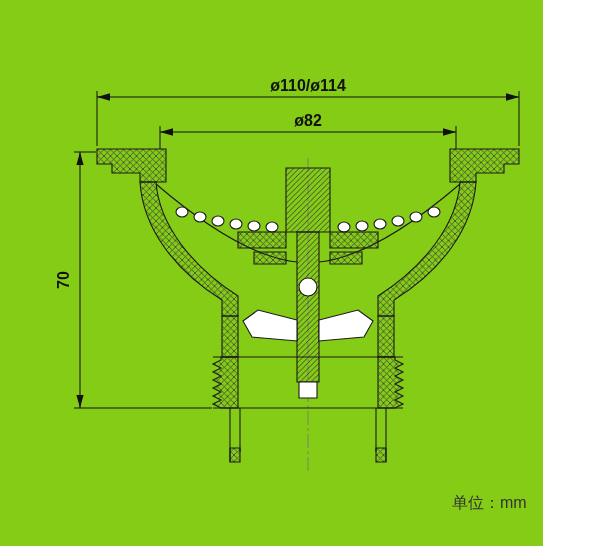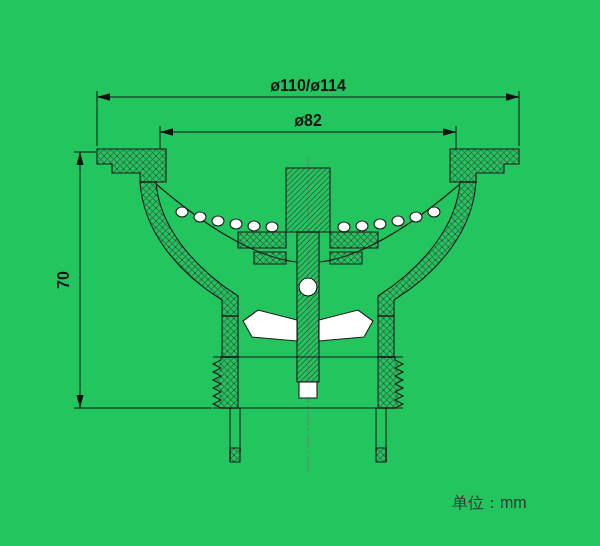--- a/index.html
+++ b/index.html
@@ -1,20 +1,20 @@
 <!DOCTYPE html>
 <html><head>
 <meta charset="utf-8">
 <style>
   html, body { margin: 0; padding: 0; background: #ffffff; }
   .canvas {
     position: relative;
-    width: 600px;
+    width: 543px;
     height: 546px;
-    background: #22c55e;
+    background: #84cc16;
     font-family: "Liberation Sans", sans-serif;
     overflow: hidden;
     text-align: center;
   }
   svg { display: block; }
   .ln  { stroke: #1a1a1a; stroke-width: 1.1; fill: none; }
   .dim { stroke: #111111; stroke-width: 1;   fill: none; }
   .ar  { fill: #111111; stroke: none; }
   .hx  { fill: url(#xh); stroke: #1a1a1a; stroke-width: 1.1; }
   .hd  { fill: url(#dh); stroke: #1a1a1a; stroke-width: 1.1; }

